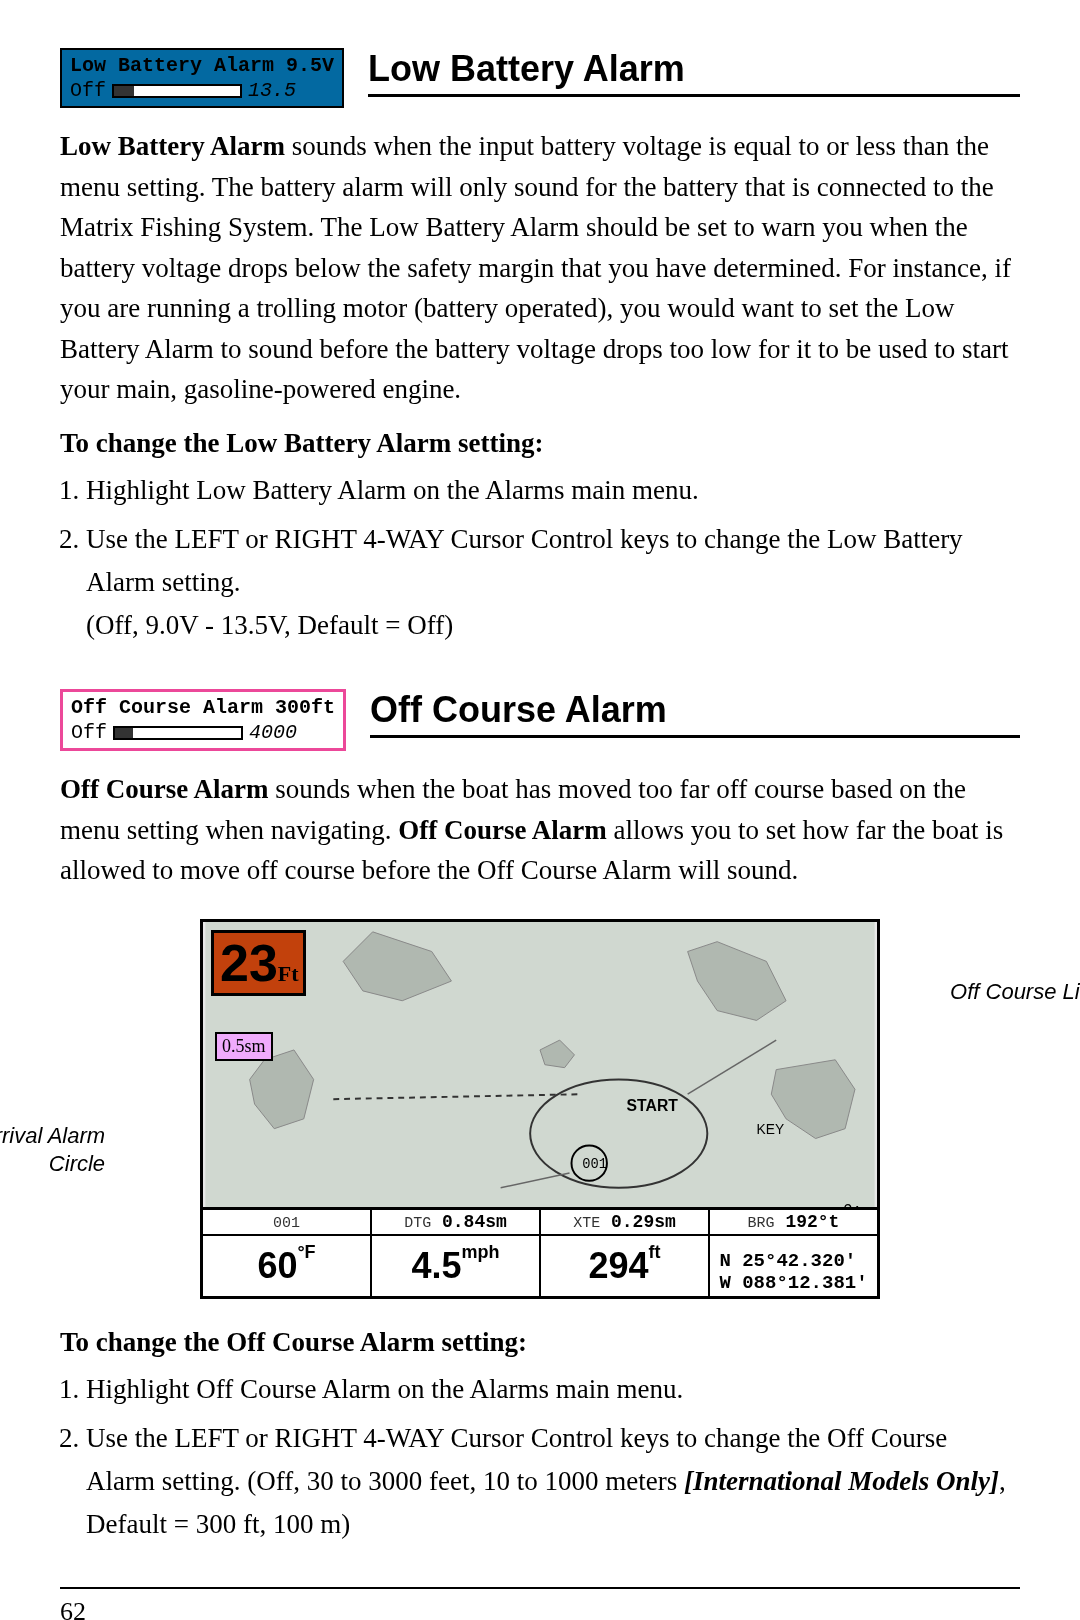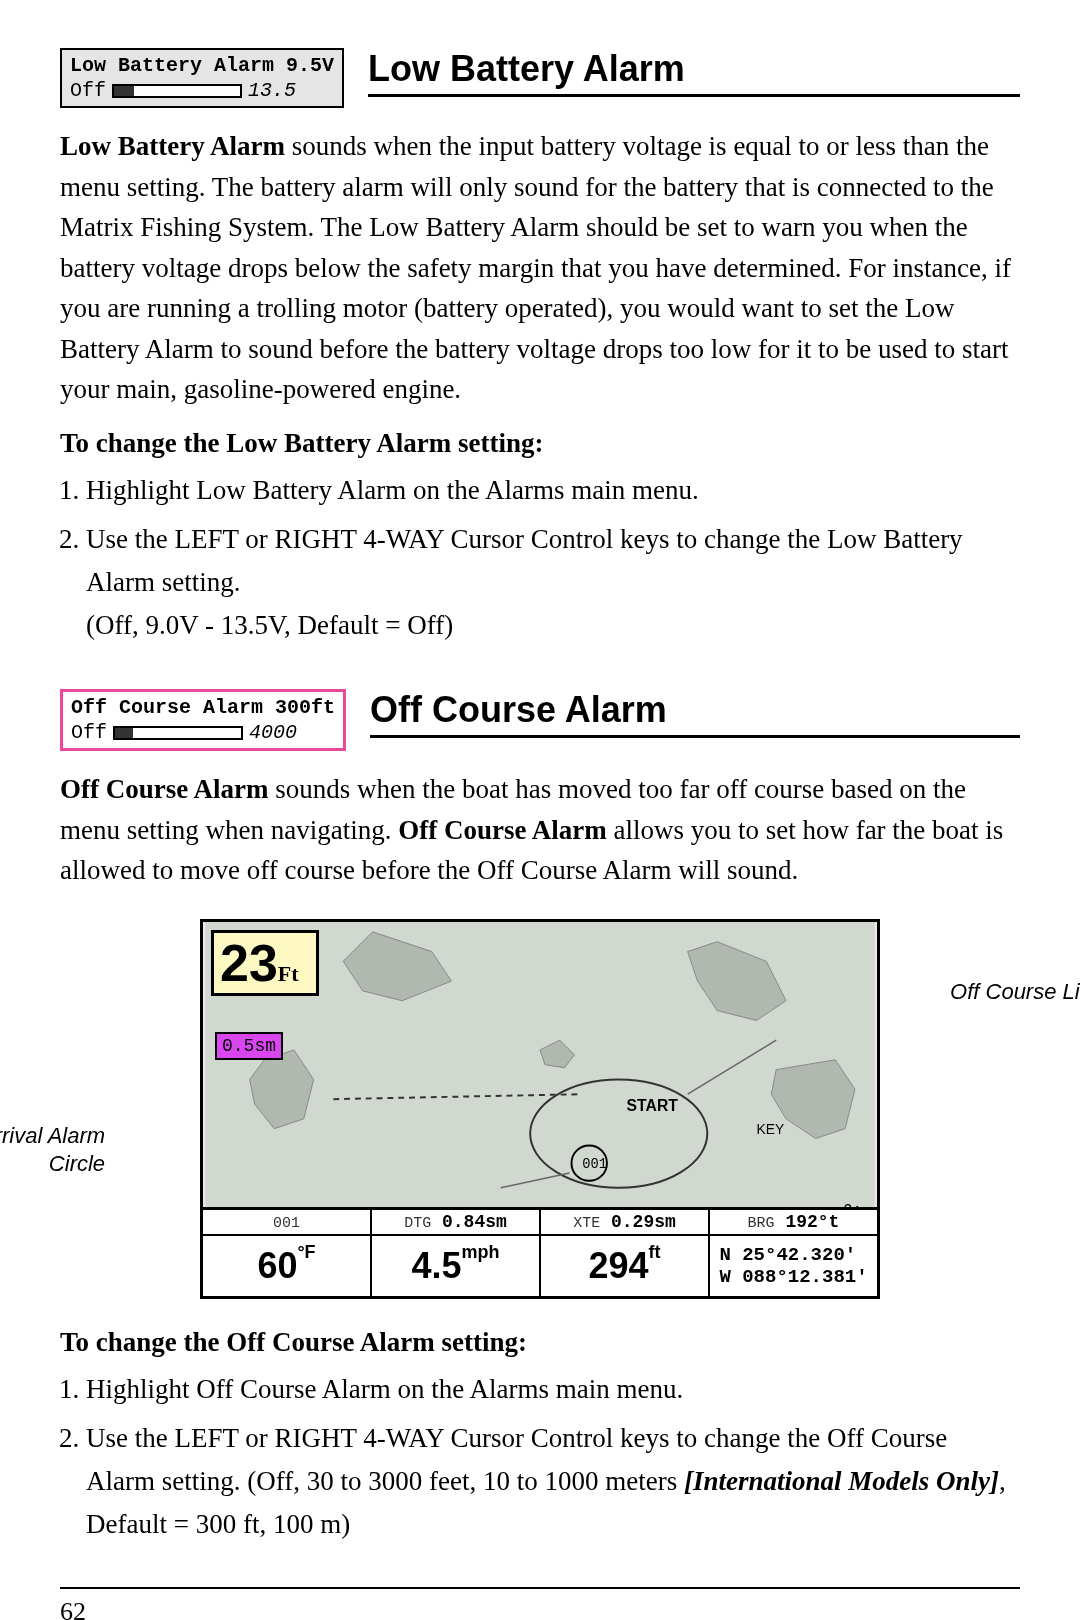--- a/index.html
+++ b/index.html
@@ -20,21 +20,21 @@
       margin-bottom: 18px;
     }
     .menu-box {
       border: 2px solid #000;
       padding: 4px 8px;
       font-family: 'Courier New', Courier, monospace;
       font-size: 20px;
       min-width: 220px;
       flex-shrink: 0;
       margin-right: 24px;
-      background: #e5e5e5;
+      background: #0369a1;
     }
     .menu-box-title {
       font-size: 20px;
       font-weight: bold;
       white-space: nowrap;
     }
     .menu-box-row {
       display: flex;
       align-items: center;
       margin-top: 2px;
@@ -127,42 +127,42 @@
       height: 380px;
       position: relative;
       overflow: hidden;
       margin: 0 auto;
     }
     .nav-depth-box {
       position: absolute;
       top: 8px;
       left: 8px;
       border: 3px solid #000;
-      background: #fef9c3;
-      width: 108px;
+      background: #c2410c;
+      width: 95px;
       padding: 4px 6px;
     }
     .nav-depth-big {
       font-size: 52px;
       font-weight: bold;
       font-family: Arial, sans-serif;
       line-height: 1;
     }
     .nav-depth-unit {
       font-size: 22px;
       font-weight: bold;
     }
     .nav-scale-box {
       position: absolute;
       top: 110px;
       left: 12px;
       border: 2px solid #000;
-      background: #d946ef;
+      background: #f0abfc;
       padding: 2px 5px;
-      font-family: Liberation Mono, monospace;
+      font-family: Liberation Serif, serif;
       font-size: 18px;
     }
     .nav-bottom-bar {
       position: absolute;
       bottom: 0;
       left: 0;
       right: 0;
       border-top: 3px solid #000;
       background: #fff;
     }
@@ -195,21 +195,21 @@
     .nav-reading {
       flex: 1;
       display: flex;
       align-items: center;
       justify-content: center;
       font-size: 36px;
       font-weight: bold;
       border-right: 2px solid #000;
       padding: 2px 4px;
     }
-    .nav-reading:last-child { border-right: none; }
+    .nav-reading:last-child { border-right: none; align-items: flex-end; }
     .nav-reading-unit {
       font-size: 18px;
       font-weight: bold;
       align-self: flex-start;
       margin-top: 4px;
     }
     .nav-reading-coords {
       font-size: 19px;
       font-family: 'Courier New', monospace;
     }

